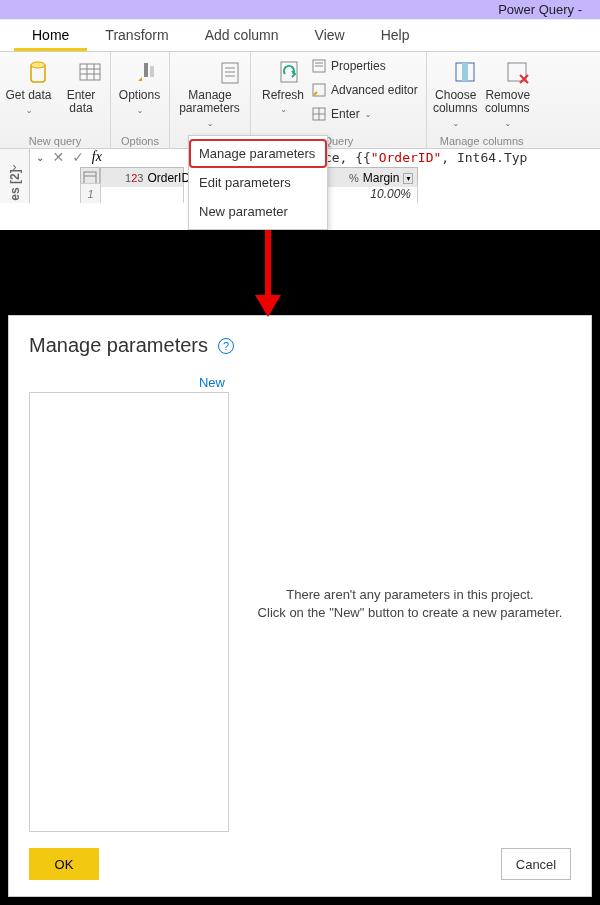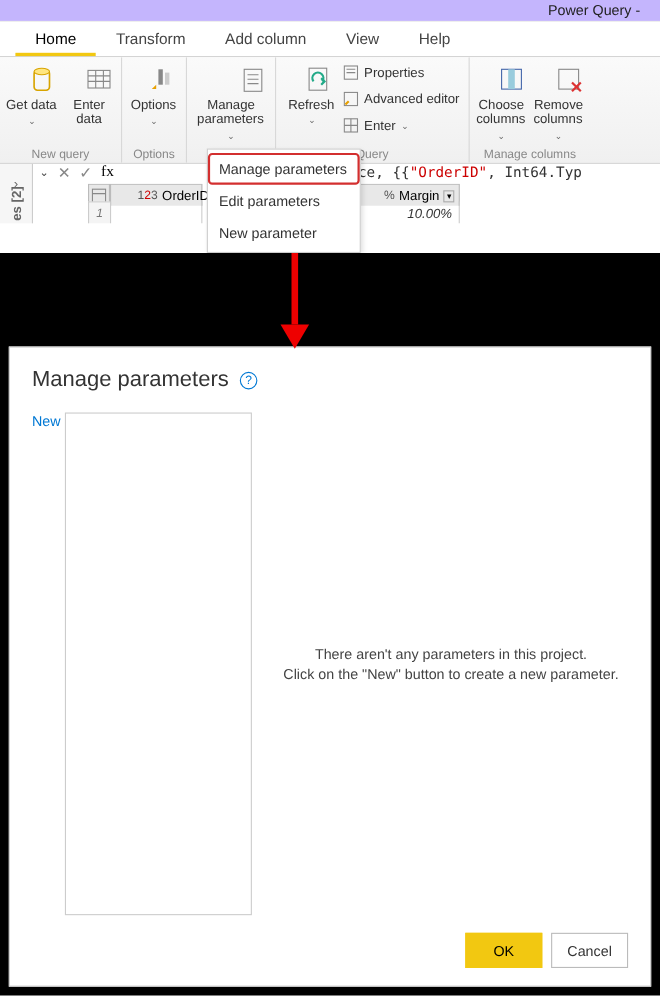--- a/index.html
+++ b/index.html
@@ -179,21 +179,21 @@
       align-items: center;
       flex: 1;
       height: 28px;
       background: #fff;
       gap: 8px;
       padding-left: 6px;
     }
     .formula-bar .chev-down { font-size: 10px; color: #444; }
     .formula-bar .x { color: #888; font-size: 14px; }
     .formula-bar .chk { color: #888; font-size: 14px; }
-    .formula-bar .fx { font-family: "Times New Roman", serif; font-size: 14px; }
+    .formula-bar .fx { font-style: italic; font-family: "Times New Roman", serif; font-size: 14px; }
     .formula-text {
       font-family: Consolas, monospace;
       font-size: 13px;
       color: #333;
       white-space: nowrap;
       padding-left: 120px;
     }
     .formula-text .red { color: #c00; }
     .grid-row {
       display: flex;
@@ -294,21 +294,21 @@
       justify-content: center;
     }
     .param-body {
       display: flex;
       gap: 20px;
       flex: 1;
     }
     .param-left {
       width: 200px;
       display: flex;
-      flex-direction: row;
+      flex-direction: column;
     }
     .new-link {
       color: #0078d4;
       font-size: 13px;
       text-align: right;
       padding-right: 4px;
       padding-bottom: 2px;
       cursor: pointer;
     }
     .param-list {
@@ -322,22 +322,22 @@
       display: flex;
       flex-direction: column;
       align-items: center;
       justify-content: center;
       color: #444;
       font-size: 13px;
       line-height: 18px;
     }
     .dlg-buttons {
       display: flex;
-      justify-content: flex-end;
-      gap: 8px;
+      justify-content: space-between;
+      gap: 22px;
       margin-top: 16px;
     }
     .btn {
       min-width: 70px;
       height: 32px;
       border: 1px solid #bbb;
       background: #fff;
       font-size: 13px;
       color: #333;
       cursor: pointer;

